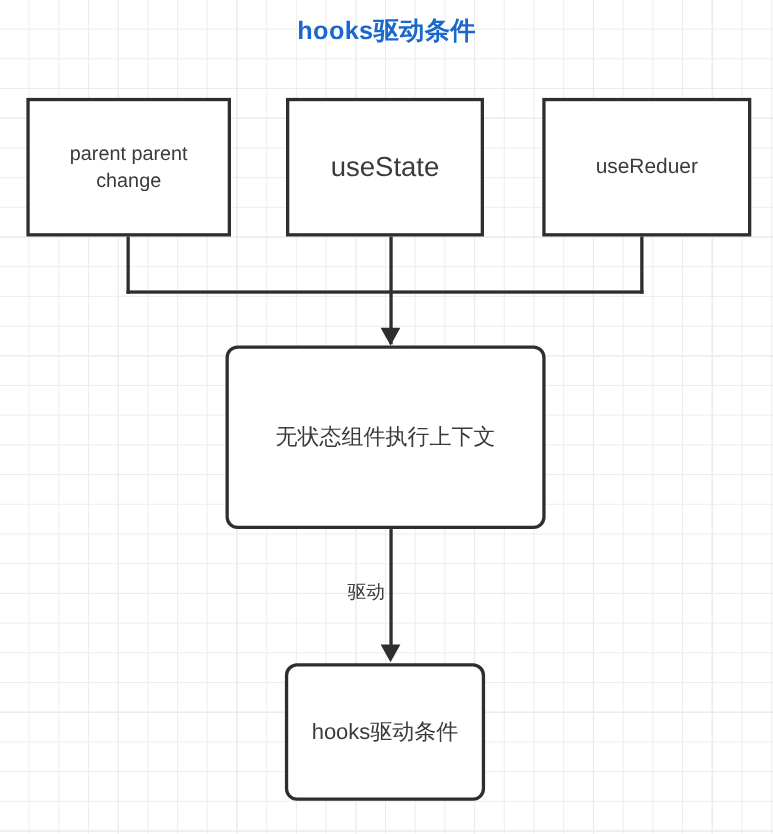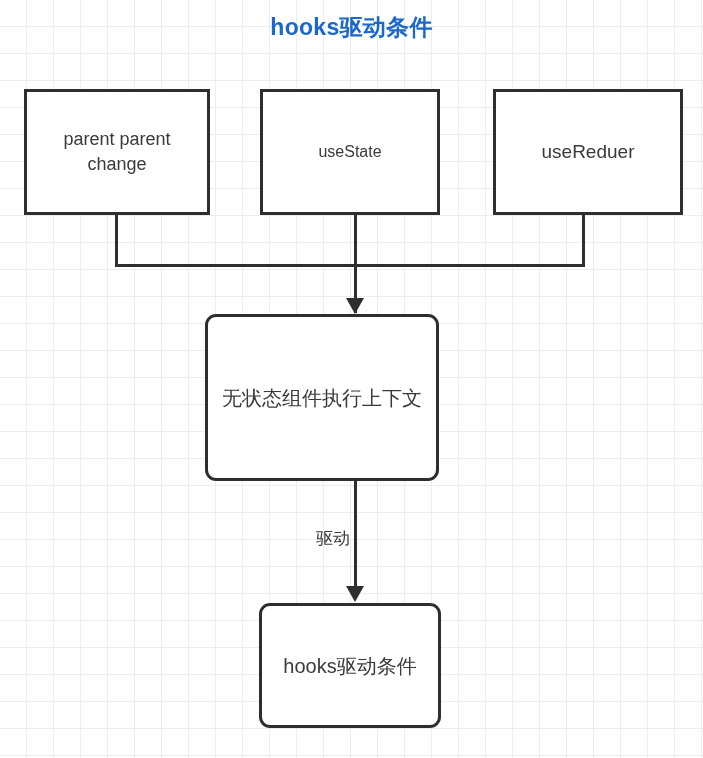--- a/index.html
+++ b/index.html
@@ -53,25 +53,25 @@
   .node.round { border-radius: 11px; }
 
   .node .label {
     display: block;
     padding: 0 8px;
     white-space: pre-line;
   }
 
   
   #node-parent-props { left: 24px;  top: 89px;  width: 186px; height: 126px; font-size: 18px; }
-  #node-usestate     { left: 260px; top: 89px;  width: 180px; height: 126px; font-size: 16px; }
+  #node-usestate     { left: 260px; top: 89px;  width: 180px; height: 126px; font-size: 25px; }
   #node-usereducer   { left: 493px; top: 89px;  width: 190px; height: 126px; font-size: 19px; }
 
   
-  #node-context { left: 205px; top: 314px; width: 234px; height: 167px; font-size: 20px; }
+  #node-context { left: 205px; top: 314px; width: 291px; height: 167px; font-size: 20px; }
 
   
   #node-custom-hooks { left: 259px; top: 603px; width: 182px; height: 125px; font-size: 20px; }
 
   
   .conn {
     position: absolute;
     background: #2e2e2e;
   }
   .conn.v { width: 3px; }

